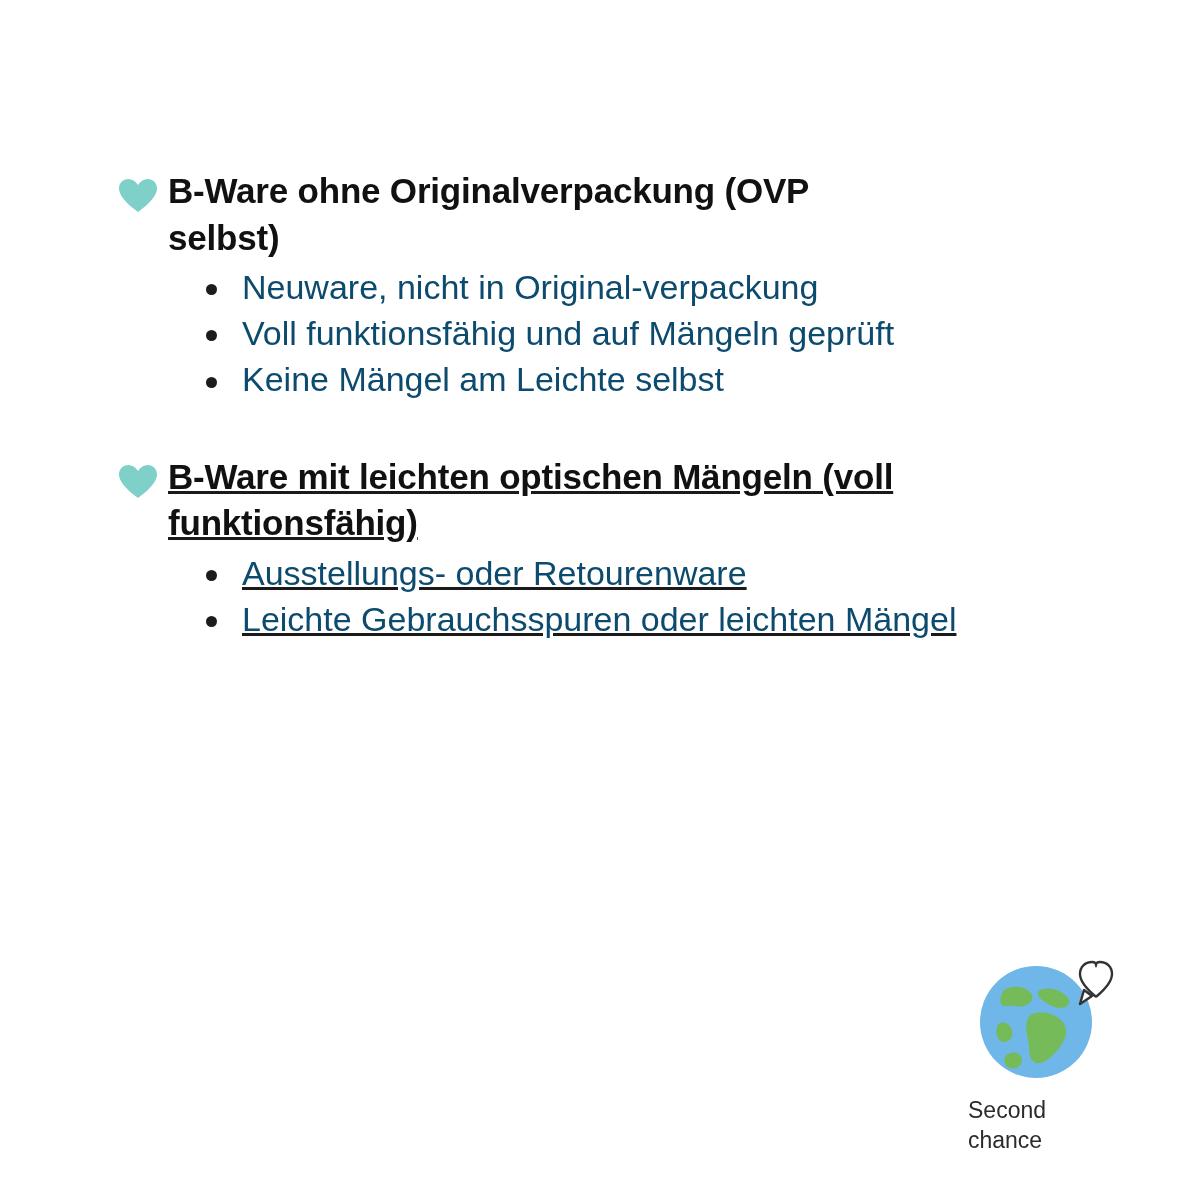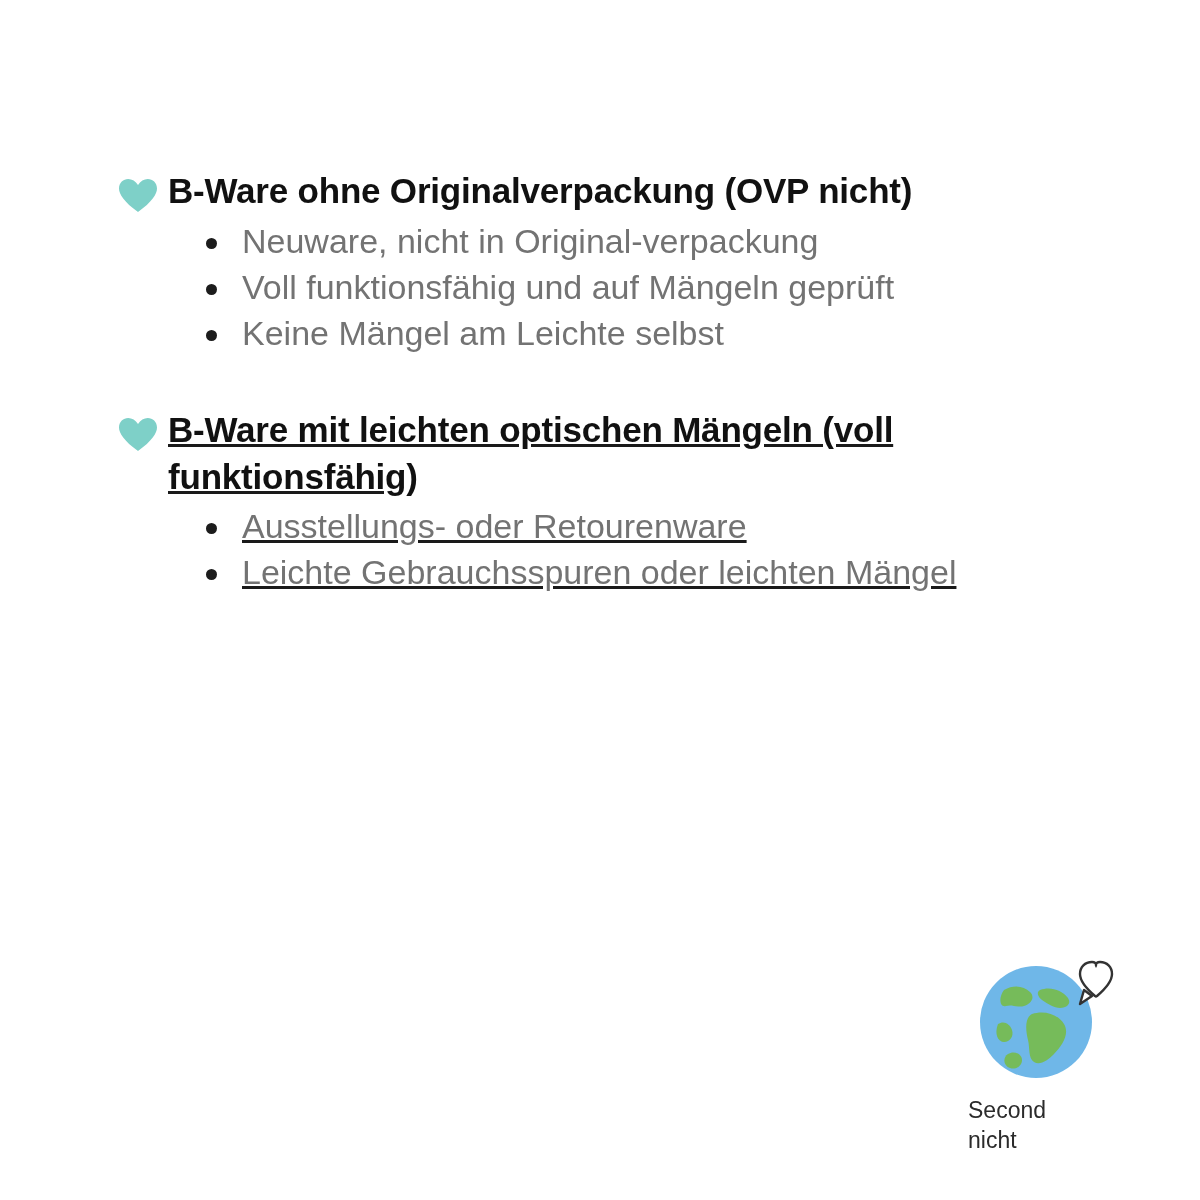--- a/index.html
+++ b/index.html
@@ -65,21 +65,21 @@
 
   .bullets {
     list-style: none;
     margin: 4px 0 0 0;
     padding: 0 0 0 80px;
   }
   .bullets li {
     position: relative;
     font-size: 34px;
     line-height: 1.30;
-    color: #737373;
+    color: #0c4a6e;
     margin-bottom: 2px;
     padding-left: 44px;
     max-width: 790px;
     font-weight: 400;
   }
   .bullets li .dot {
     position: absolute;
     left: 8px;
     top: 0.56em;
     width: 11px;
@@ -121,21 +121,21 @@
 
   <div class="content">
 
     <div class="section">
       <div class="section-head">
         <span class="heart-icon">
           <svg width="40" height="36" viewBox="0 0 40 36" aria-hidden="true">
             <path d="M20 34 C 6 24, 1 16, 1 10.5 C 1 4.8, 5.4 1, 10.2 1 C 14 1, 17.6 3.2, 20 7 C 22.4 3.2, 26 1, 29.8 1 C 34.6 1, 39 4.8, 39 10.5 C 39 16, 34 24, 20 34 Z" fill="#7ed0c8"></path>
           </svg>
         </span>
-        <div class="section-title">B-Ware ohne Originalverpackung (OVP nicht)</div>
+        <div class="section-title">B-Ware ohne Originalverpackung (OVP selbst)</div>
       </div>
       <ul class="bullets">
         <li><span class="dot"></span><span>Neuware, nicht in Original-verpackung</span></li>
         <li><span class="dot"></span><span>Voll funktionsfähig und auf Mängeln geprüft</span></li>
         <li><span class="dot"></span><span>Keine Mängel am Leichte selbst</span></li>
       </ul>
     </div>
 
     <div class="section">
       <div class="section-head">
@@ -167,16 +167,16 @@
           <path d="M34 104 C 40 100, 48 104, 48 110 C 48 116, 42 120, 36 118 C 30 116, 28 108, 34 104 Z" fill="#76bb5a"></path>
         </g>
 
         <g>
           <path d="M118 12 C 111 12, 106 17, 106 24 C 106 32, 114 40, 121 46 C 122 47, 122 47, 123 46 C 130 40, 138 32, 138 24 C 138 17, 133 12, 126 12 C 123.5 12, 121 13.6, 122 15.5 C 123 13.6, 120.5 12, 118 12 Z" fill="#ffffff" stroke="#333333" stroke-width="2.4"></path>
           <path d="M110 40 L 106 54 L 118 46 Z" fill="#ffffff" stroke="#333333" stroke-width="2.4" stroke-linejoin="round"></path>
         </g>
       </svg>
     </div>
     <div class="logo-text">Second
-nicht</div>
+chance</div>
   </div>
 
 </div>
 
 </body></html>

